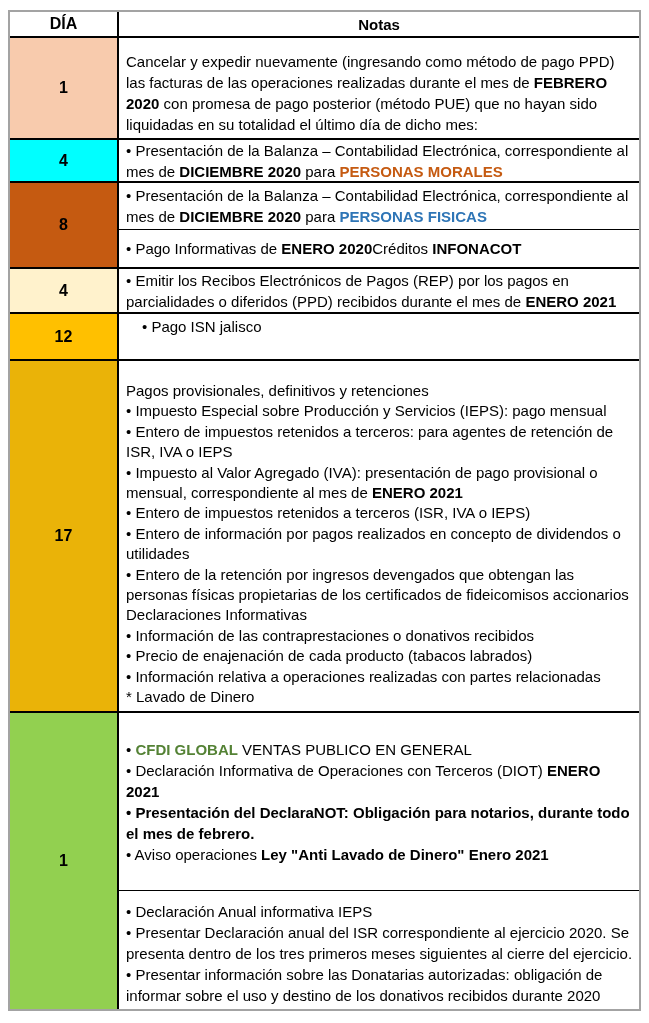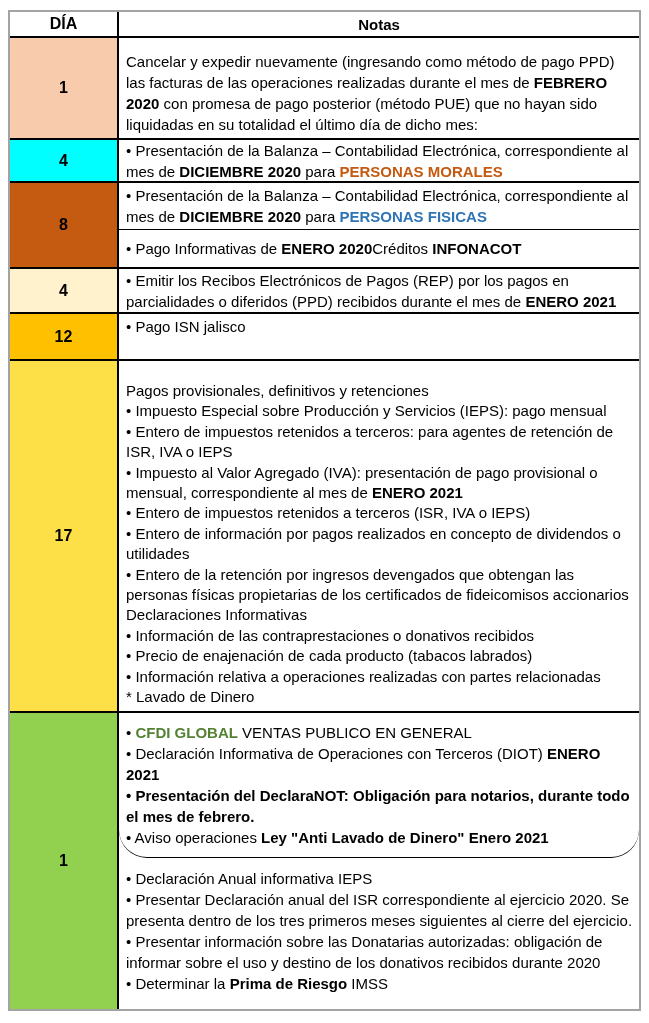--- a/index.html
+++ b/index.html
@@ -32,25 +32,25 @@
   
   .header-row{height:26px;}
   .header-row .day-cell{font-size:16px;background:#fff;}
   .header-notes{flex:1;display:flex;align-items:center;justify-content:center;
     font-weight:700;font-size:15px;}
   
   .row-h0{height:102px;}
   .row-h1{height:43px;}
   .row-h2{height:86px;}
   .row-h3{height:45px;}
-  .row-h4{height:47px;}
+  .row-h4{height:47px;gap:16px;}
   .row-h5{height:352px;}
   .row-h6{height:296px;}
   .cell-2-0{height:47px;}
-  .cell-6-0{height:145px;border-radius:28px;}
+  .cell-6-0{height:178px;}
   
   .v-top{justify-content:flex-start;padding-top:13px;}
   .v-top-sm{justify-content:center;padding-top:20px;}
   .v-top-md{justify-content:flex-start;padding-top:10px;}
   .lh-tight{line-height:20.4px;}
 </style>
 </head>
 <body>
 
 <div class="table">
@@ -96,21 +96,21 @@
       </div>
       <div class="row row-h4">
         <div class="day-cell" style="background: rgb(255, 192, 0);">12</div>
         <div class="notes-col">
           <div class="notes-cell cell-4-0">
             <div class="line"><span>• Pago ISN jalisco</span></div>
           </div>
         </div>
       </div>
       <div class="row row-h5">
-        <div class="day-cell" style="background: #fde047;">17</div>
+        <div class="day-cell" style="background: #eab308;">17</div>
         <div class="notes-col">
           <div class="notes-cell cell-5-0 v-top-sm lh-tight">
             <div class="line"><span>Pagos provisionales, definitivos y retenciones</span></div>
             <div class="line"><span>• Impuesto Especial sobre Producción y Servicios (IEPS): pago mensual</span></div>
             <div class="line"><span>• Entero de impuestos retenidos a terceros: para agentes de retención de ISR, IVA o IEPS</span></div>
             <div class="line"><span>• Impuesto al Valor Agregado (IVA): presentación de pago provisional o mensual, correspondiente al mes de </span><span class="b">ENERO 2021</span></div>
             <div class="line"><span>• Entero de impuestos retenidos a terceros (ISR, IVA o IEPS)</span></div>
             <div class="line"><span>• Entero de información por pagos realizados en concepto de dividendos o utilidades</span></div>
             <div class="line"><span>• Entero de la retención por ingresos devengados que obtengan las personas físicas propietarias de los certificados de fideicomisos accionarios</span></div>
             <div class="line"><span>Declaraciones Informativas</span></div>

